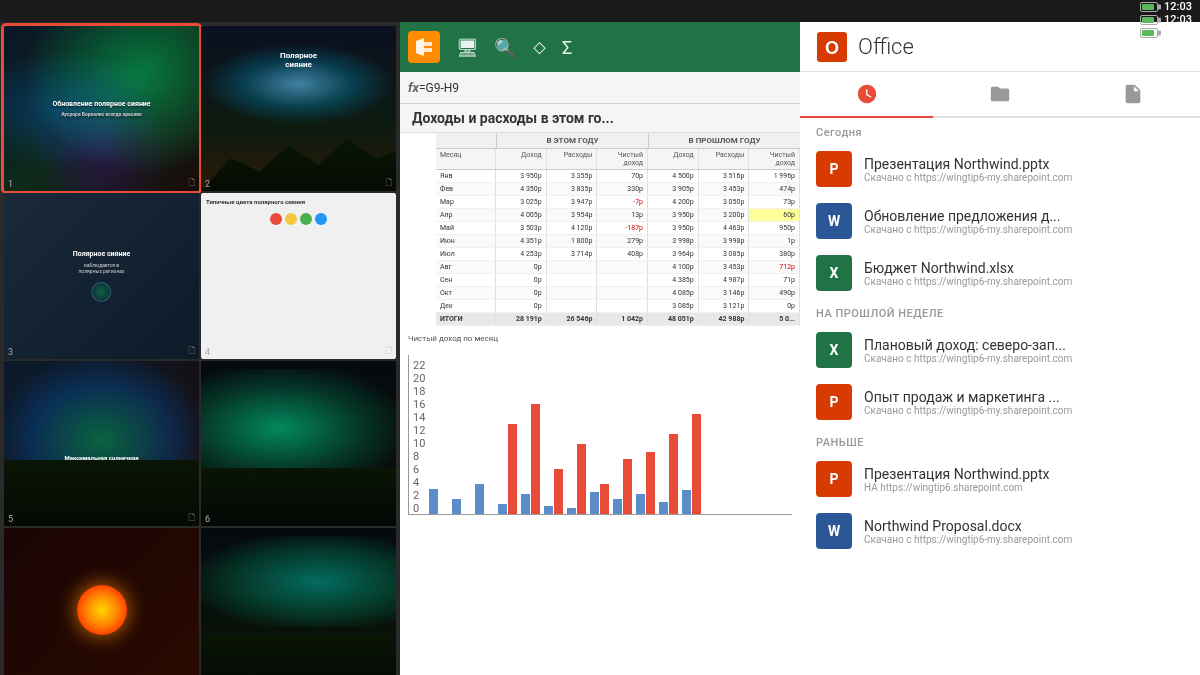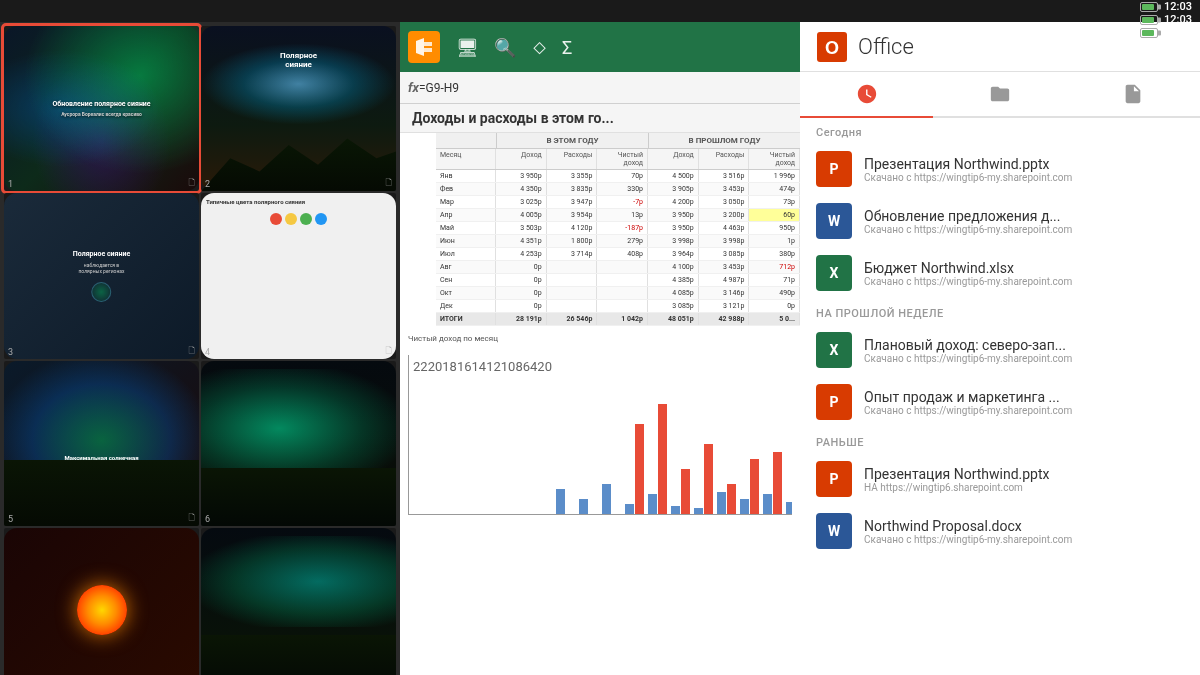--- a/index.html
+++ b/index.html
@@ -32,21 +32,20 @@
 
     .slide-thumb {
       width: 100%;
       height: 100%;
       display: flex;
       align-items: center;
       justify-content: center;
       font-size: 9px;
       color: #ccc;
       position: relative;
-      border-radius: 13px;
     }
 
     
     .slide-1 { background: linear-gradient(135deg, #0a1628 0%, #0d2a1a 50%, #1a0a0a 100%); }
     .aurora-1 {
       position: absolute; top: 0; left: 0; right: 0; bottom: 0;
       background: radial-gradient(ellipse at 70% 30%, rgba(0,200,100,0.5) 0%, transparent 60%),
                   radial-gradient(ellipse at 30% 50%, rgba(0,100,200,0.4) 0%, transparent 50%),
                   radial-gradient(ellipse at 50% 70%, rgba(100,0,200,0.3) 0%, transparent 50%);
     }
@@ -672,21 +671,21 @@
             <div class="cell-val">48 051р</div>
             <div class="cell-val">42 988р</div>
             <div class="cell-val">5 0...</div>
         </div>
       </div>
 
       <div class="chart-area">
         <div class="chart-title">Чистый доход по месяц</div>
         <div style="display:flex;gap:0;align-items:flex-end;height:160px;border-left:1px solid #999;border-bottom:1px solid #999;padding:4px 4px 0;overflow:hidden;">
 
-          <div style="display:flex;flex-direction:row;justify-content:space-between;height:100%;padding-bottom:0;margin-right:4px;font-size:13px;color:#666;">
+          <div style="display:flex;flex-direction:column;justify-content:space-between;height:100%;padding-bottom:0;margin-right:4px;font-size:11px;color:#666;">
             <span>22</span>
               <span>20</span>
               <span>18</span>
               <span>16</span>
               <span>14</span>
               <span>12</span>
               <span>10</span>
               <span>8</span>
               <span>6</span>
               <span>4</span>

